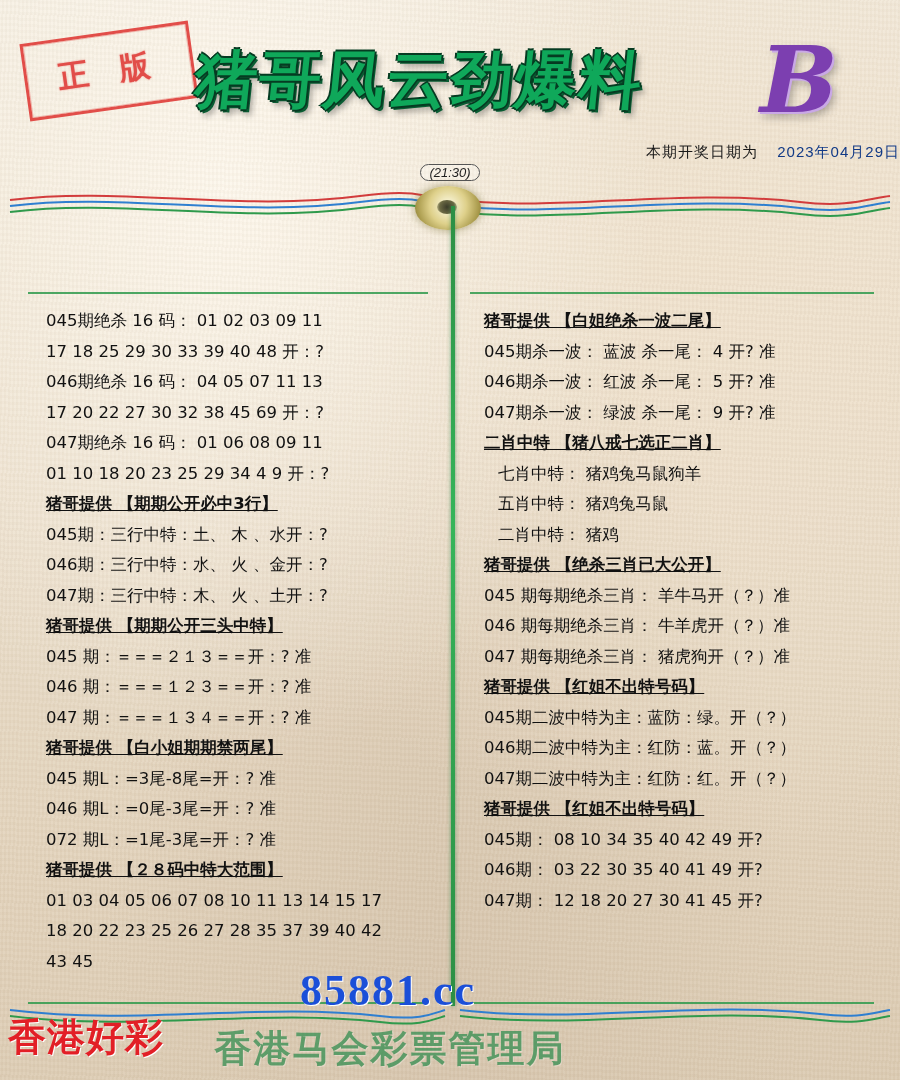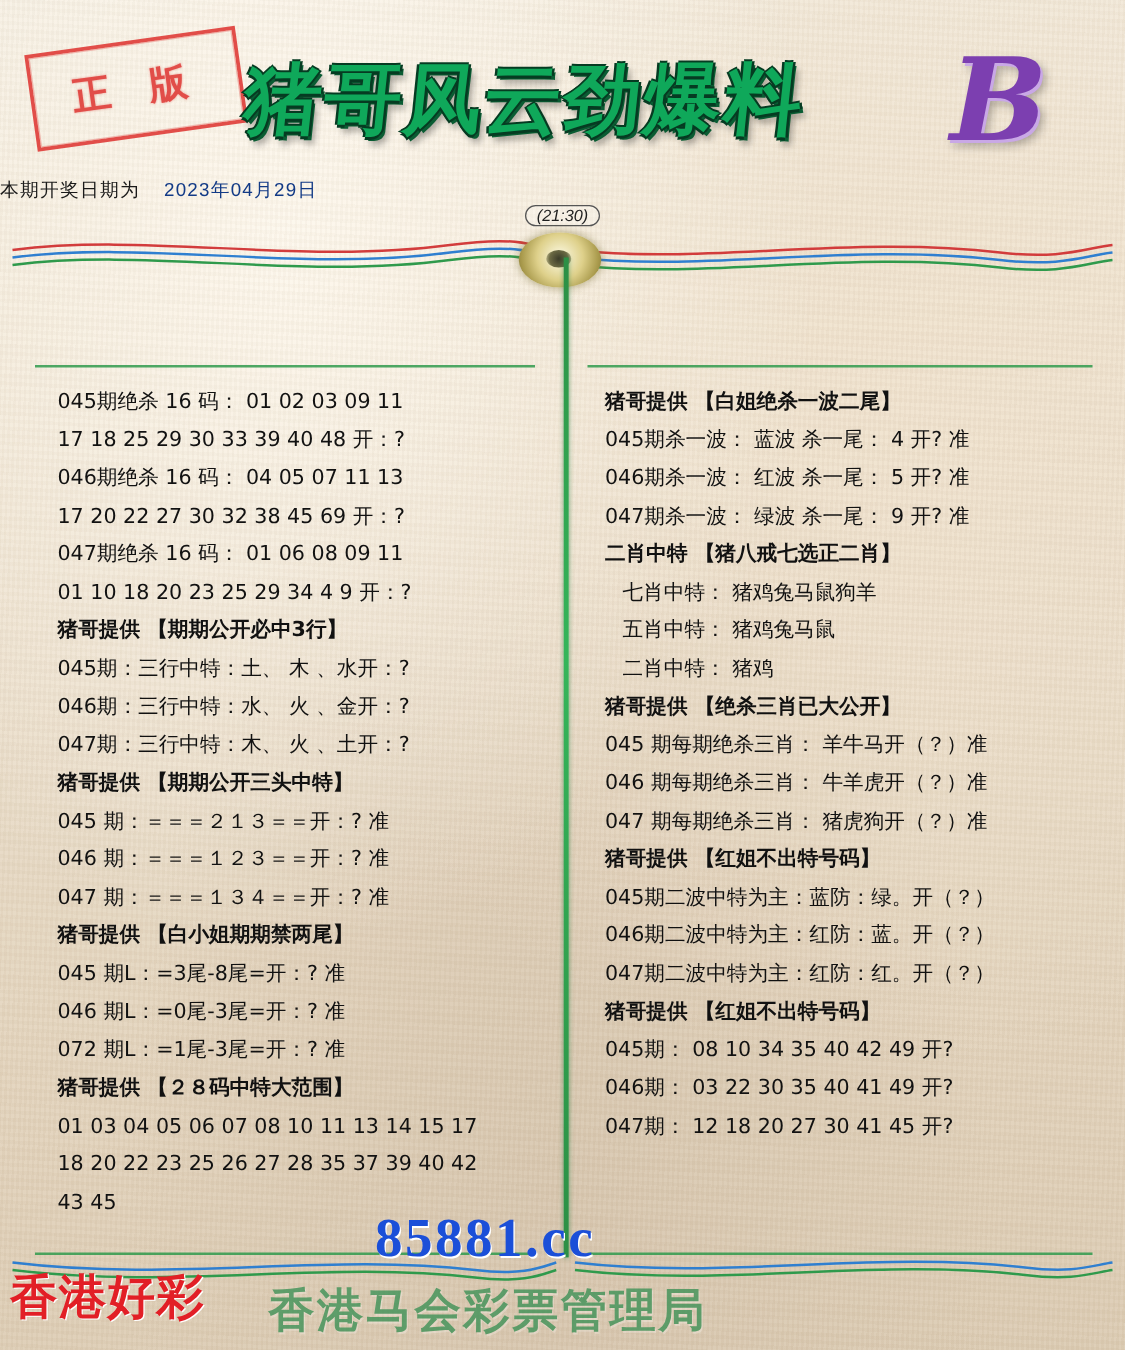--- a/index.html
+++ b/index.html
@@ -46,21 +46,21 @@
     transform:skewX(-6deg);
   }
   .bigB{
     position:absolute;left:760px;top:26px;
     font-family:"DejaVu Serif","Liberation Serif",serif;
     font-size:92px;font-weight:bold;font-style:italic;
     color:#7c3fb0;
     text-shadow:2px 2px 0 #c9a8e6, 4px 5px 8px rgba(0,0,0,.3);
   }
   .date-line{
-    position:absolute;left:0;right:0;top:143px;text-align:left;
+    position:absolute;left:0;right:0;top:143px;text-align:right;
     font-size:15px;color:#1a1a1a;letter-spacing:1px;
   }
   .date-line .d{color:#123a86;margin-left:14px;}
   .time-badge{
     position:absolute;left:0;right:0;top:165px;text-align:center;
     font-size:13px;color:#1f1f1f;
   }
   .time-badge span{border:1px solid #555;border-radius:10px;padding:0 8px;background:rgba(255,255,255,.25);font-style:italic;}
 
   
@@ -90,21 +90,21 @@
 
   
   .col{
     position:absolute;top:306px;
     font-size:16.5px;color:#111;line-height:30.5px;
     font-family:"DejaVu Sans","Liberation Sans",sans-serif;
   }
   .col.left{left:46px;width:400px;}
   .col.right{left:484px;width:400px;}
   .row{white-space:nowrap;}
-  .hdr{font-weight:bold;}
+  .hdr{font-weight:bold;text-decoration:underline;}
   .ind{padding-left:14px;}
 
   
   .footer-wrap{position:absolute;left:0;top:1010px;width:780px;height:70px;overflow:hidden;}
   .footer-dept{
     position:absolute;left:0;right:0;top:14px;text-align:center;
     font-family:"DejaVu Sans","Liberation Sans",sans-serif;
     font-size:37px;font-weight:bold;color:#2f8c4e;letter-spacing:2px;
     opacity:.72;text-shadow:1px 1px 0 rgba(255,255,255,.35);
   }

